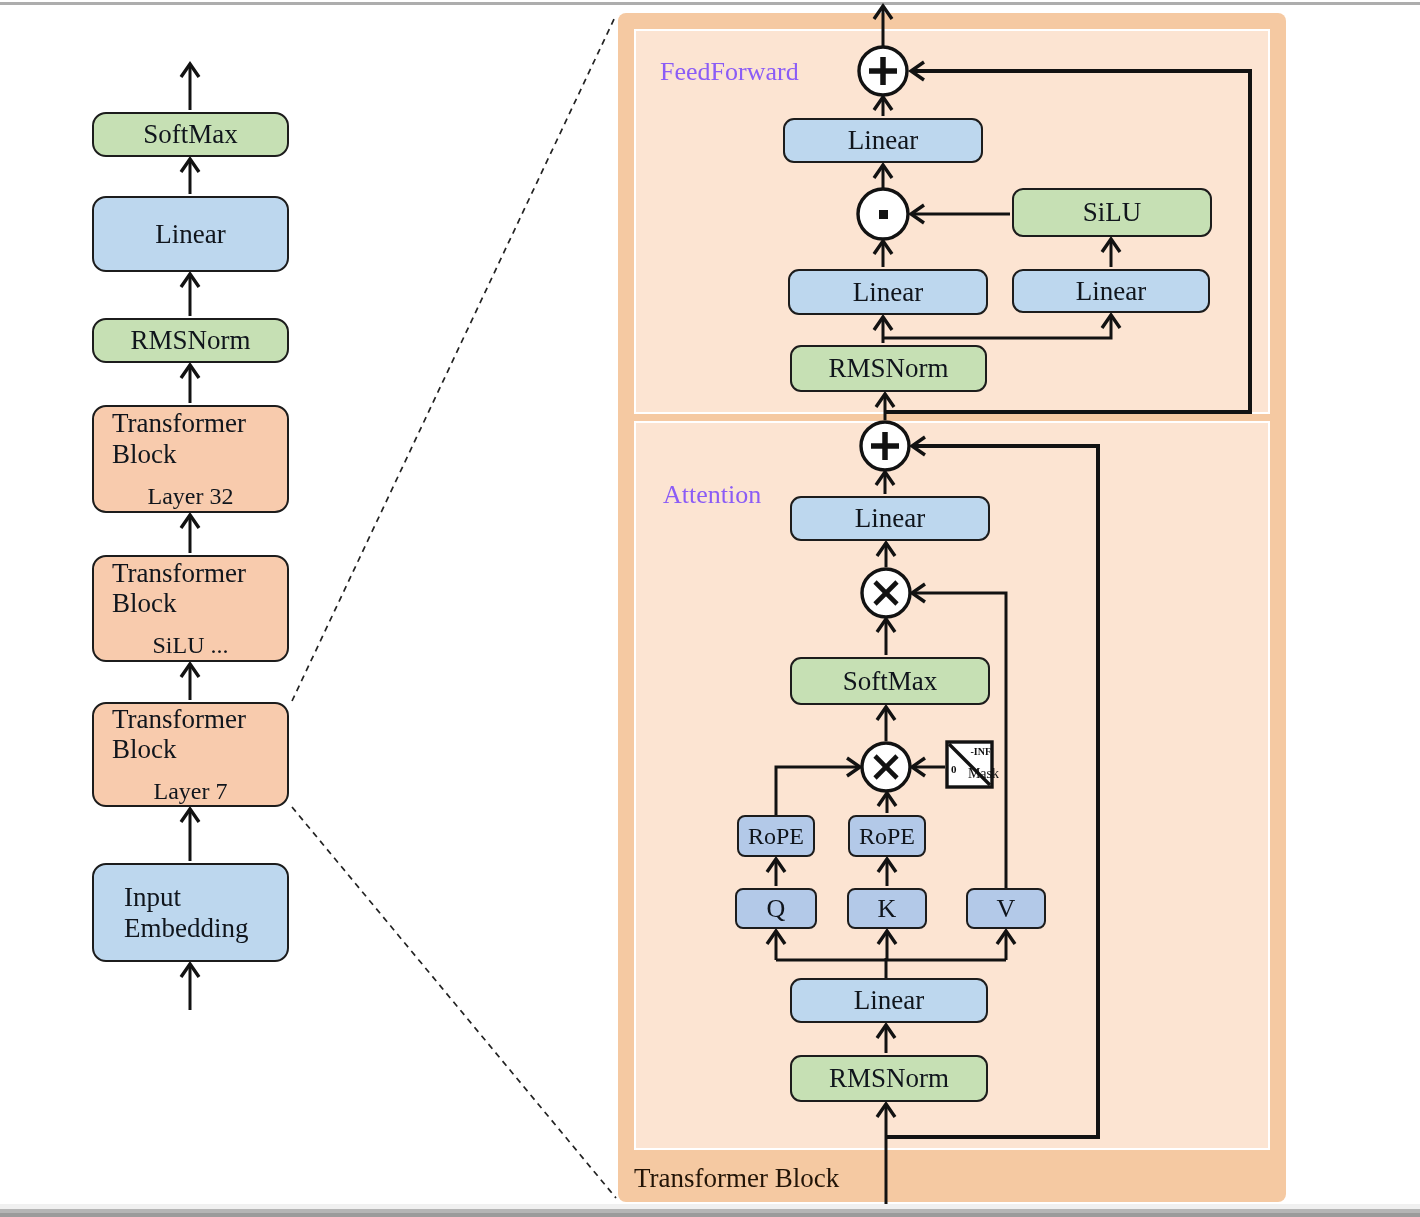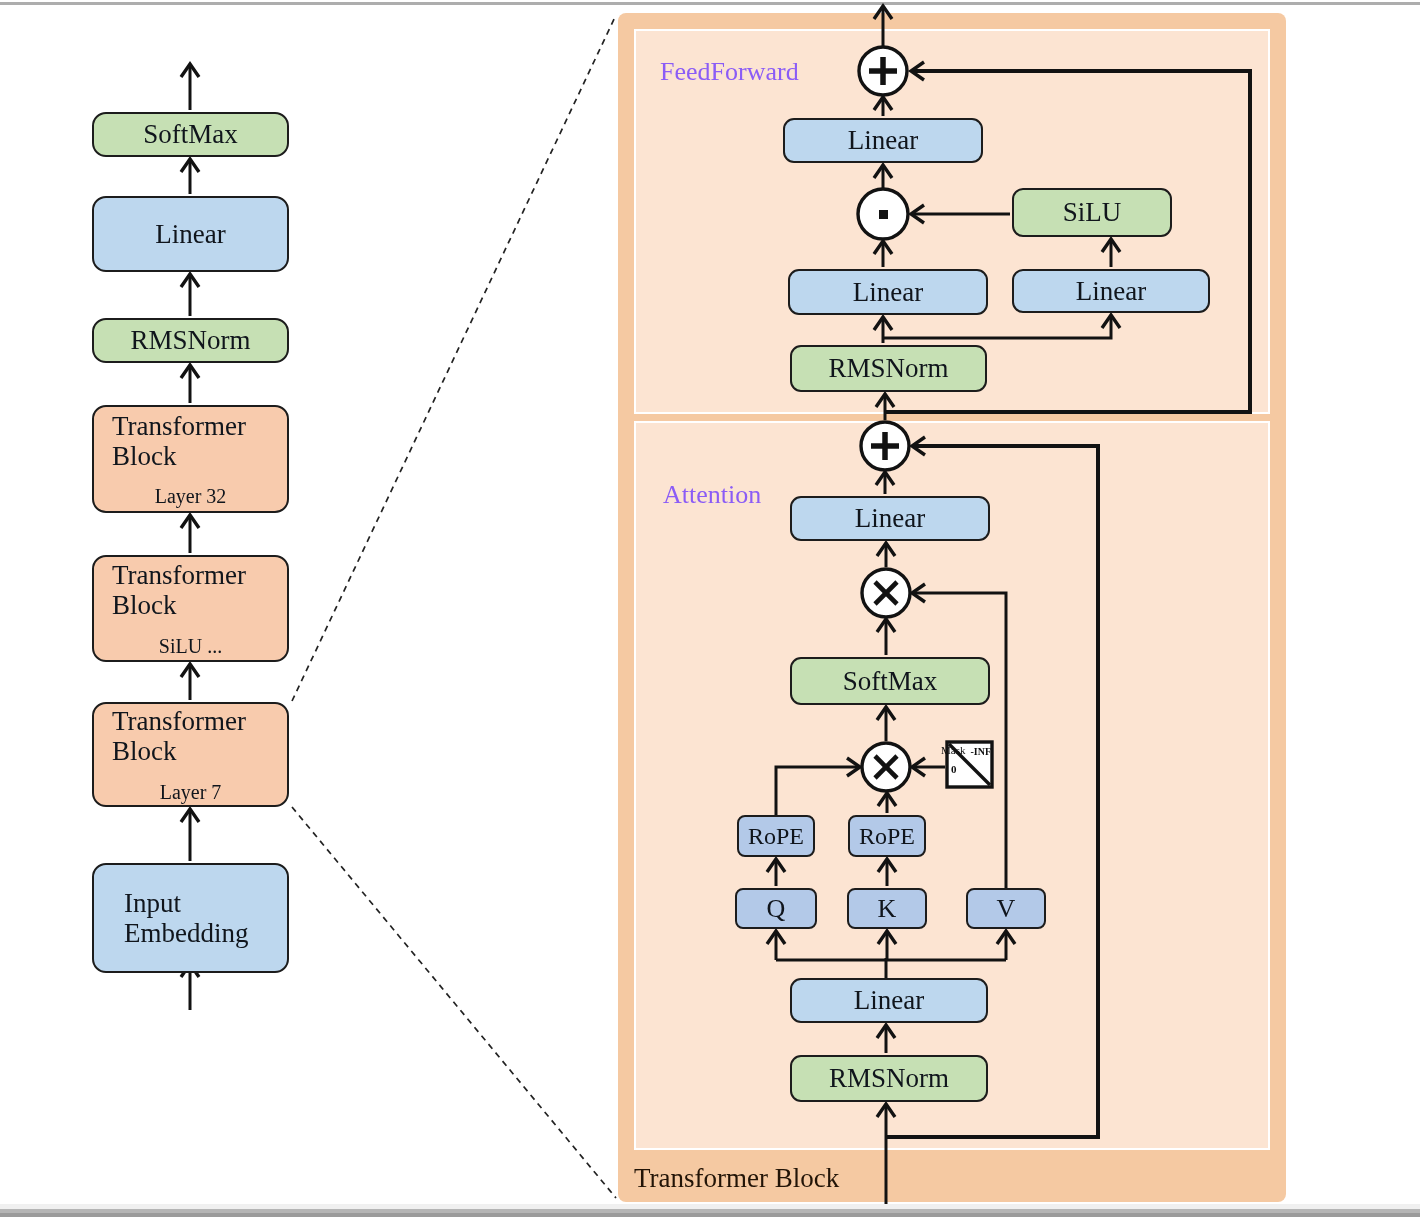--- a/index.html
+++ b/index.html
@@ -20,31 +20,31 @@
   svg.wires{position:absolute;left:0;top:0;z-index:2}
 
   .box{position:absolute;border:2.5px solid #1c1c1c;border-radius:11px;display:flex;
        flex-direction:column;align-items:center;justify-content:center;
        font-size:27px;line-height:1.12;z-index:3}
   .blue{background:var(--blue)}
   .green{background:var(--green)}
   .orange{background:var(--orange_block)}
   .qkv{background:var(--blue_dark)}
   .big{border-radius:14px}
-  .tb-layer{font-size:20px;margin-top:14px}
+  .tb-layer{font-size:24px;margin-top:14px}
   .sm{font-size:24px;border-radius:8px}
   .qkv-box{font-size:26px;border-radius:8px}
 
   .lbl{position:absolute;z-index:3;font-size:26px;color:#8b5cf6;white-space:nowrap}
   .lbl-tb{font-size:27px;color:#221407}
 
   .mask-txt{position:absolute;z-index:3;font-family:Liberation Serif, serif;color:#111}
   .mask-neginf{left:959px;top:746px;width:32px;font-size:10px;font-weight:bold;text-align:right}
   .mask-zero{left:951px;top:763px;font-size:11px;font-weight:bold}
-  .mask-name{left:941px;top:744px;width:58px;font-size:11px;text-align:left}
+  .mask-name{left:941px;top:766px;width:58px;font-size:14px;text-align:right}
 </style>
 </head>
 <body>
 
 <div class="canvas">
 
   <div class="frame-top"></div>
 
   <div class="panel-outer"></div>
   <div class="panel-inner panel-ff"></div>
@@ -155,32 +155,32 @@
     <span class="tb-layer">Layer 32</span>
   </div>
   <div class="box orange big" style="left:92px;top:555px;width:197px;height:107px;padding:0 18px">
     <span>Transformer Block</span>
     <span class="tb-layer">SiLU ...</span>
   </div>
   <div class="box orange big" style="left:92px;top:702px;width:197px;height:105px;padding:0 18px">
     <span>Transformer Block</span>
     <span class="tb-layer">Layer 7</span>
   </div>
-  <div class="box blue big" style="left:92px;top:863px;width:197px;height:110px;padding:0 30px">
+  <div class="box blue big" style="left:92px;top:863px;width:197px;height:99px;padding:0 30px">
     <span>Input Embedding</span>
   </div>
 
   <div class="lbl" style="left:660px;top:57px">FeedForward</div>
   <div class="lbl" style="left:663px;top:480px">Attention</div>
   <div class="lbl lbl-tb" style="left:634px;top:1163px">Transformer Block</div>
 
   <div class="box blue" style="left:783px;top:118px;width:200px;height:45px">
     <span>Linear</span>
   </div>
-  <div class="box green" style="left:1012px;top:188px;width:160px;height:49px">
+  <div class="box green" style="left:1012px;top:188px;width:200px;height:49px">
     <span>SiLU</span>
   </div>
   <div class="box blue" style="left:788px;top:269px;width:200px;height:46px">
     <span>Linear</span>
   </div>
   <div class="box blue" style="left:1012px;top:269px;width:198px;height:44px">
     <span>Linear</span>
   </div>
   <div class="box green" style="left:790px;top:345px;width:197px;height:47px">
     <span>RMSNorm</span>

